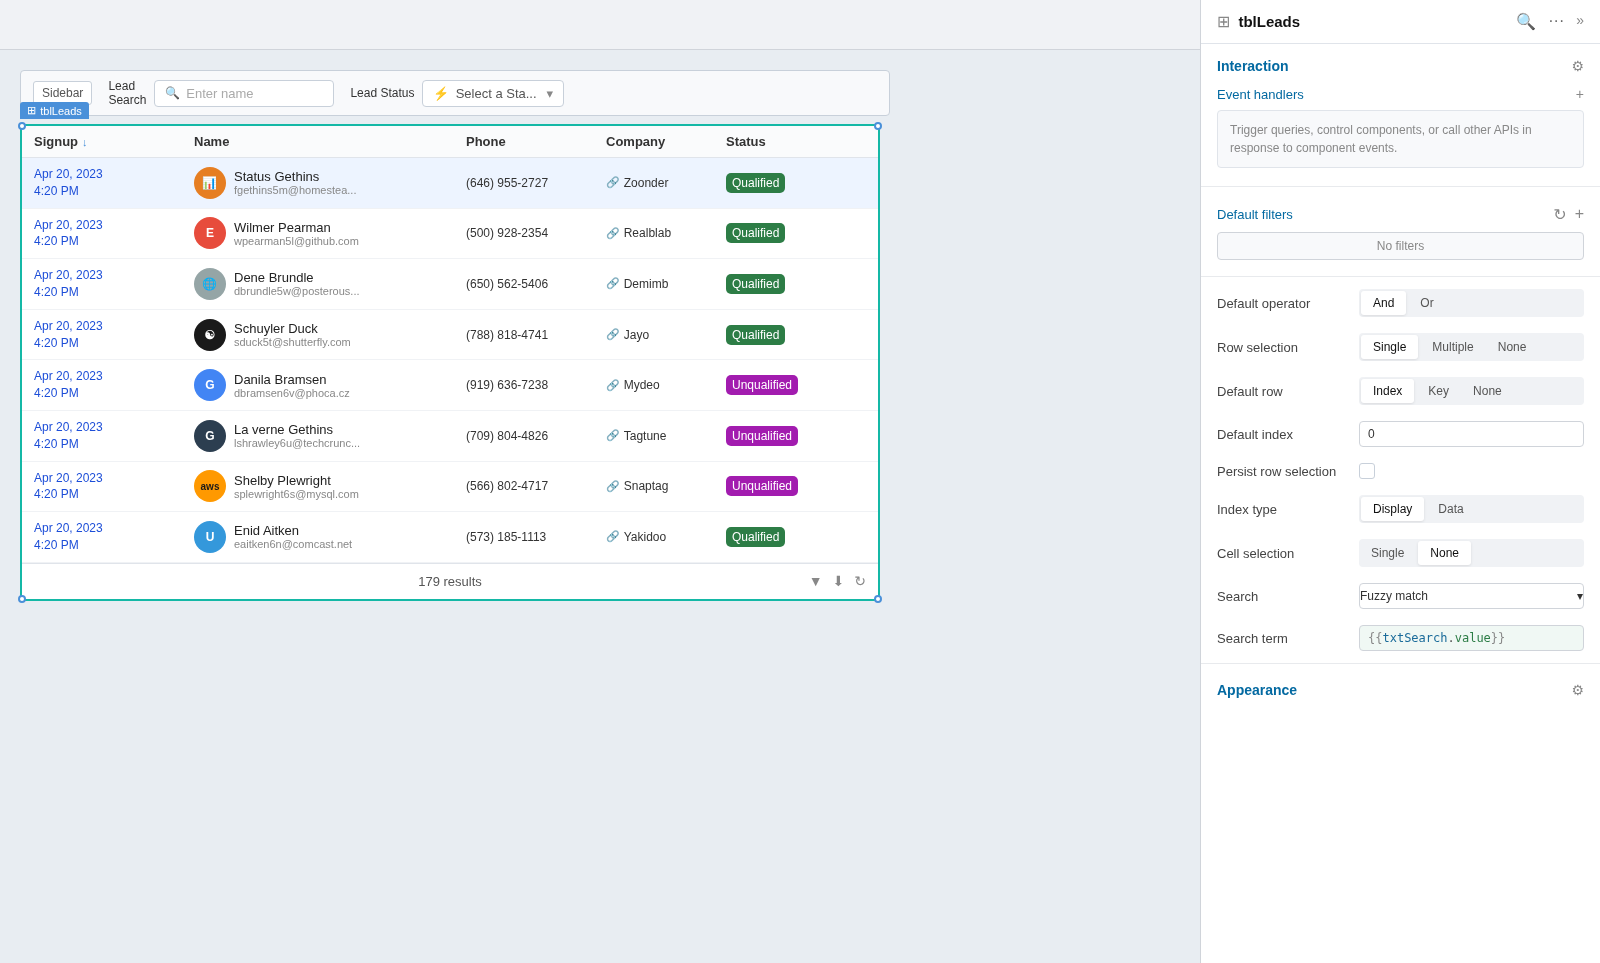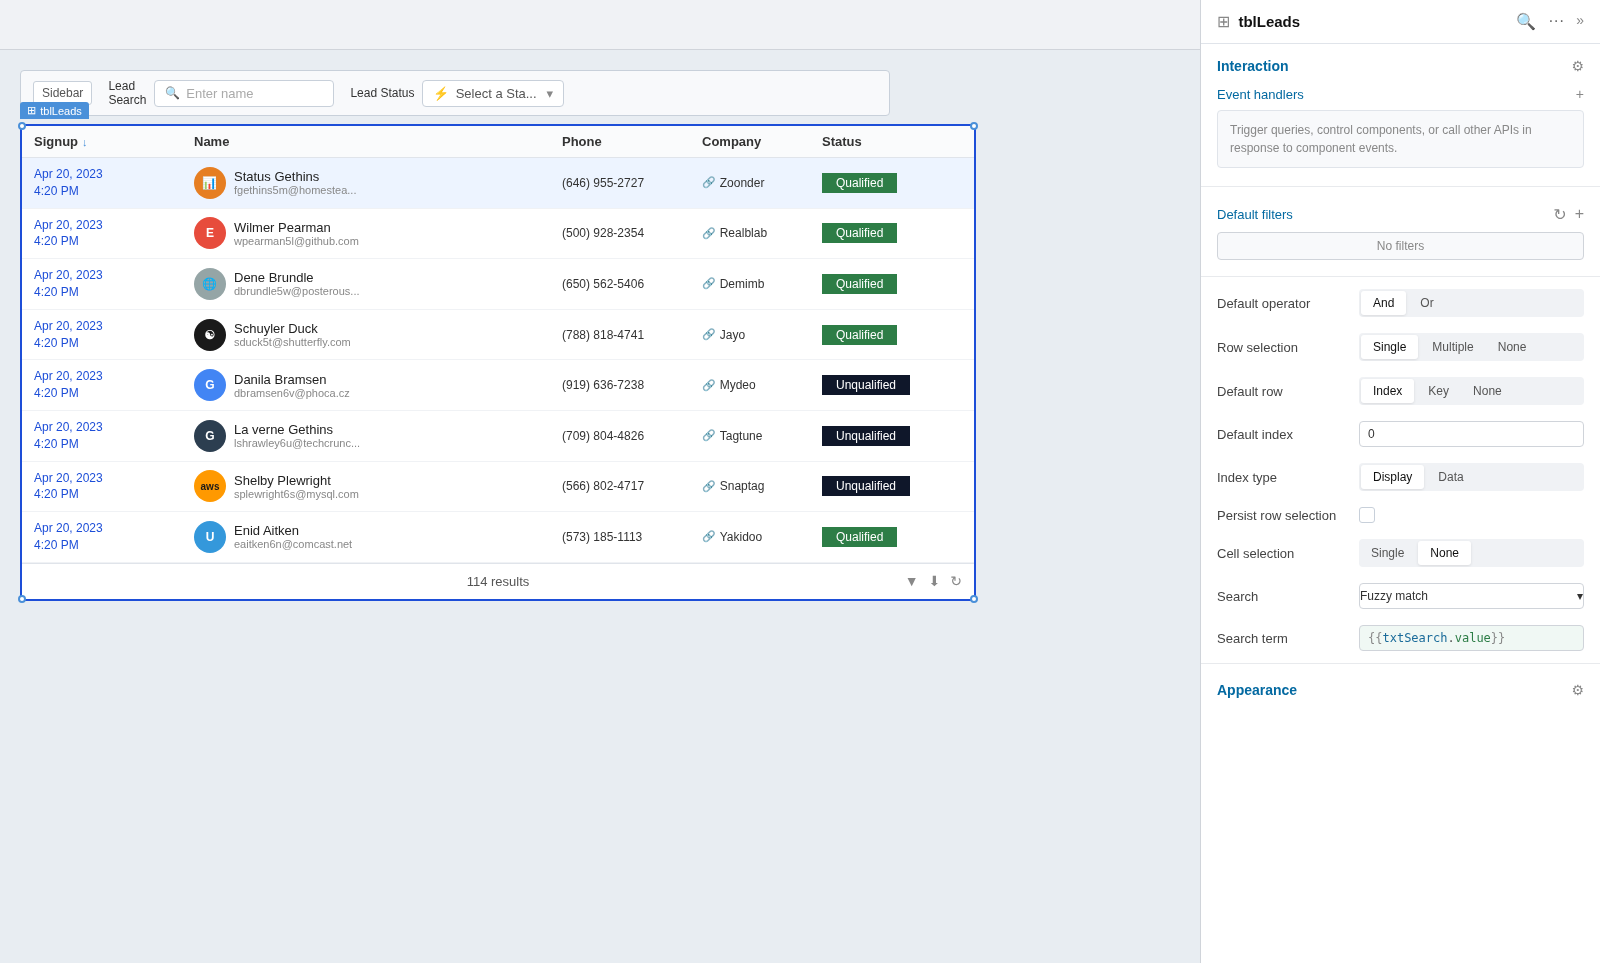--- a/index.html
+++ b/index.html
@@ -68,22 +68,22 @@
       background: white;
       font-size: 13px;
       color: #555;
       cursor: pointer;
     }
 
     .lightning-icon { color: #f5a623; }
 
     
     .table-container {
-      width: 956px;
-      border: 2px solid #1d4ed8;
+      width: 860px;
+      border: 2px solid #14b8a6;
       border-radius: 4px;
       background: white;
       position: relative;
     }
 
     .table-header-row {
       display: grid;
       grid-template-columns: 160px 1fr 140px 120px 140px;
       padding: 8px 12px;
       border-bottom: 1px solid #e0e4ea;
@@ -117,27 +117,27 @@
     .avatar { width: 32px; height: 32px; border-radius: 50%; display: flex; align-items: center; justify-content: center; font-size: 12px; font-weight: 600; flex-shrink: 0; overflow: hidden; }
     .name-info { display: flex; flex-direction: column; }
     .name-text { font-size: 13px; font-weight: 500; color: #222; }
     .email-text { font-size: 11px; color: #888; }
     .phone-cell { font-size: 12px; color: #333; }
     .company-cell { font-size: 12px; color: #333; display: flex; align-items: center; gap: 4px; }
     .company-icon { color: #aaa; font-size: 11px; }
 
     .status-badge {
       display: inline-block;
-      padding: 3px 14px;
-      border-radius: 0;
+      padding: 3px 6px;
+      border-radius: 5px;
       font-size: 12px;
       font-weight: 500;
     }
     .status-qualified { background: #2d7d46; color: white; }
-    .status-unqualified { background: #0f172a; color: white; }
+    .status-unqualified { background: #a21caf; color: white; }
 
     .table-footer {
       display: flex;
       align-items: center;
       justify-content: center;
       padding: 10px;
       font-size: 13px;
       color: #555;
       border-top: 1px solid #e0e4ea;
       gap: 20px;
@@ -569,21 +569,21 @@
         <span class="company-icon">🔗</span>
         Yakidoo
       </div>
       <div>
         <span class="status-badge status-qualified">Qualified</span>
       </div>
     </div>
           </div>
 
         <div class="table-footer">
-          <span>114 results</span>
+          <span>179 results</span>
           <div class="footer-icons">
             <span style="cursor:pointer;">▼</span>
             <span style="cursor:pointer;">⬇</span>
             <span style="cursor:pointer;">↻</span>
           </div>
         </div>
       </div>
     </div>
   </div>
 </div>
@@ -659,31 +659,31 @@
   </div>
 
   <div class="prop-row">
     <span class="prop-label">Default index</span>
     <div class="prop-value">
       <input class="text-input" type="text" value="0" style="">
     </div>
   </div>
 
   <div class="prop-row">
+    <span class="prop-label">Persist row selection</span>
+    <div class="prop-value">
+      <div class="checkbox-input"></div>
+    </div>
+  </div>
+
+  <div class="prop-row">
     <span class="prop-label">Index type</span>
     <div class="toggle-group prop-value">
       <button class="toggle-btn active">Display</button>
       <button class="toggle-btn">Data</button>
-    </div>
-  </div>
-
-  <div class="prop-row">
-    <span class="prop-label">Persist row selection</span>
-    <div class="prop-value">
-      <div class="checkbox-input"></div>
     </div>
   </div>
 
   <div class="prop-row">
     <span class="prop-label">Cell selection</span>
     <div class="toggle-group prop-value">
       <button class="toggle-btn">Single</button>
       <button class="toggle-btn active">None</button>
     </div>
   </div>

